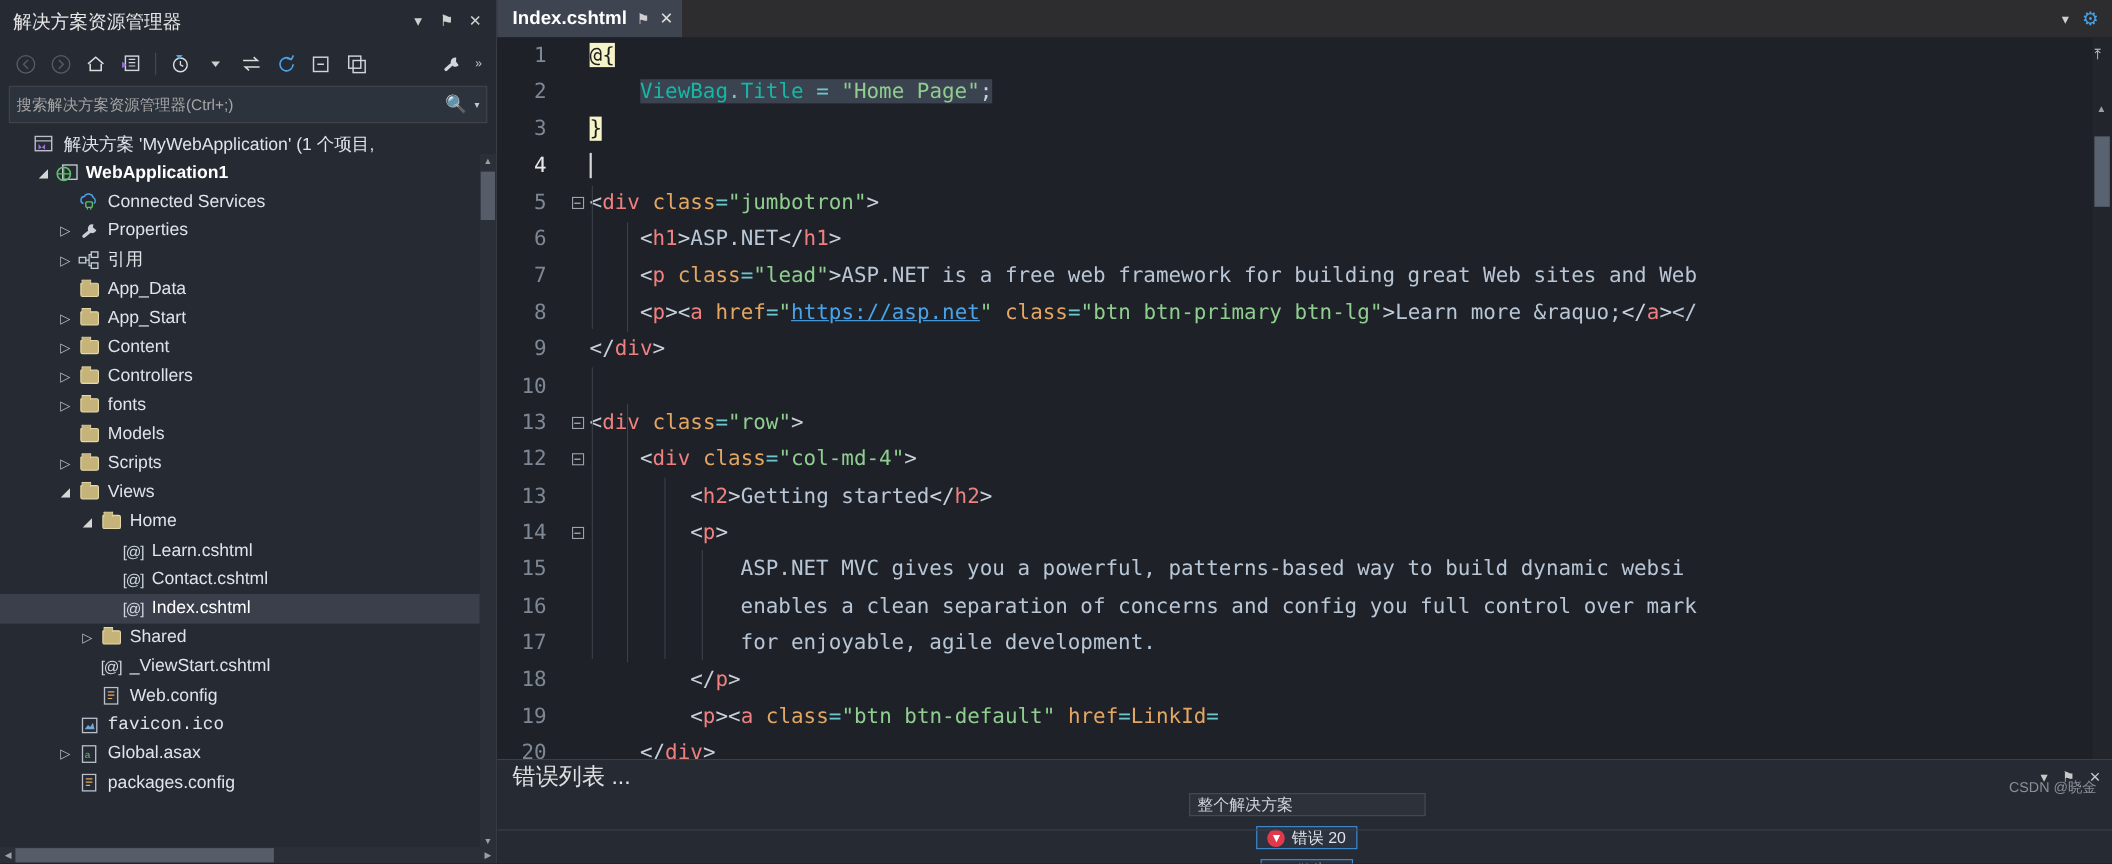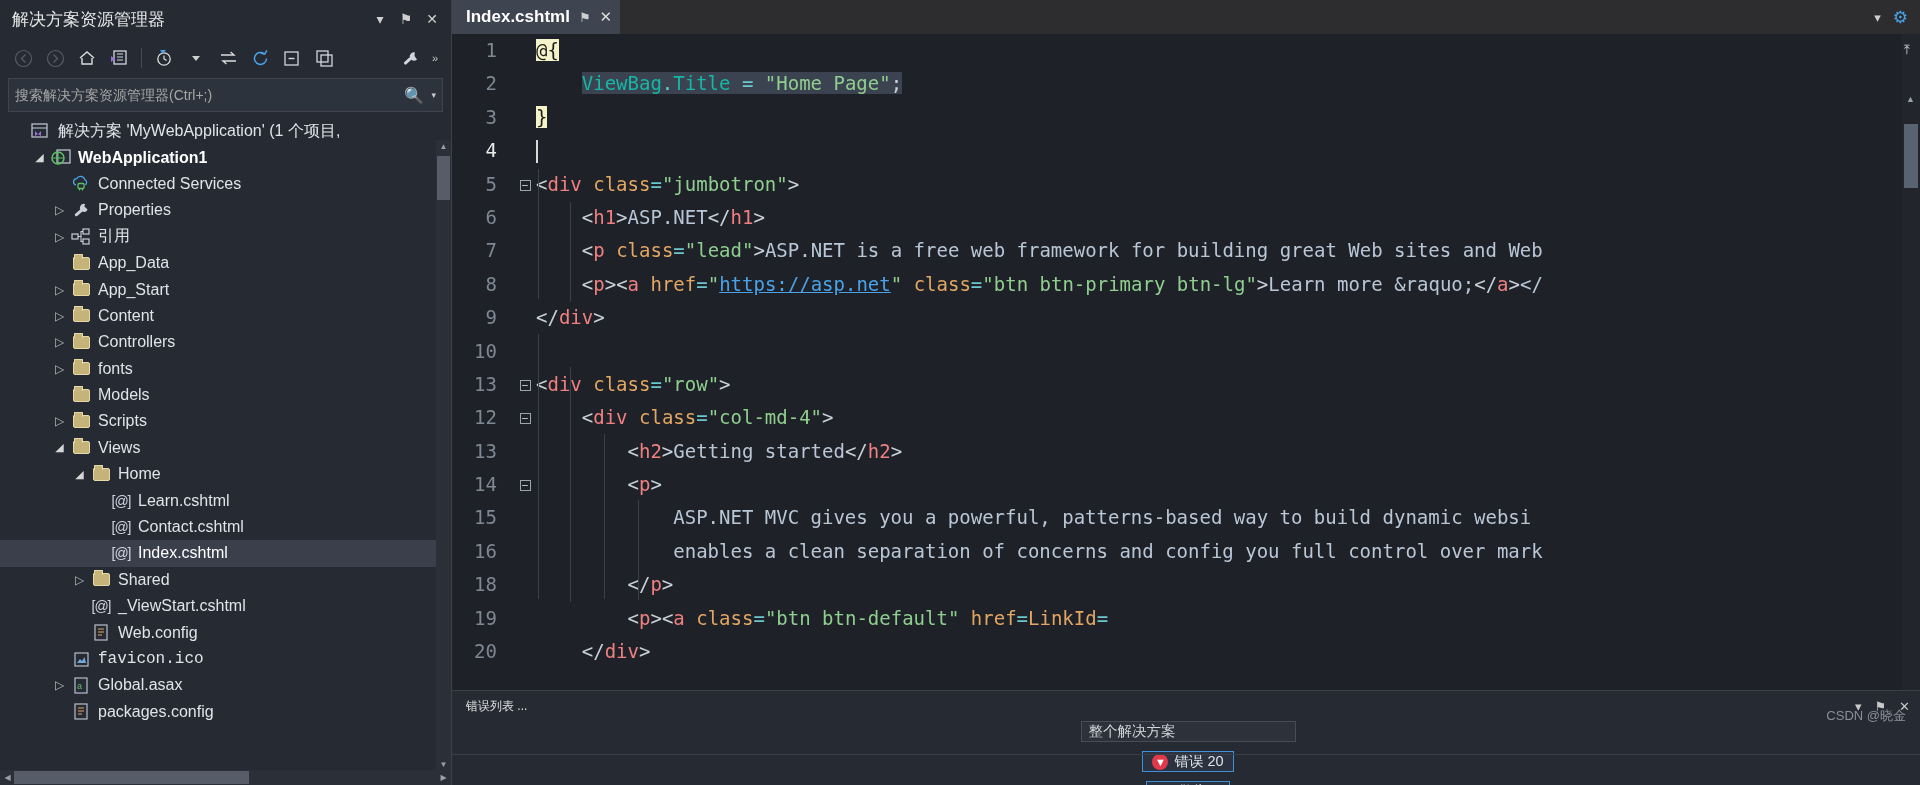--- a/index.html
+++ b/index.html
@@ -97,21 +97,21 @@
   .hscroll { margin-left:22px; flex:1; height:16px; position:relative; background:#2a2f38; max-width:calc(100% - 560px); }
   .hscroll-thumb { position:absolute; left:14px; top:1px; height:14px; width:320px; background:#5a606b; }
   .hs-arrow { position:absolute; top:1px; width:13px; height:14px; color:#b8bcc4; font-size:9px; display:flex; align-items:center; justify-content:center; }
   .status-right { margin-left:auto; display:flex; align-items:center; gap:26px; padding-right:22px; font-size:15.5px; color:#d4cfa8; }
   .status-right .item { white-space:nowrap; cursor:pointer; }
   .status-play { color:#b8bcc4; font-size:12px; }
 
   
   #error-panel { position:absolute; left:452px; right:0; bottom:0; height:95px; background:#252a33; border-top:1px solid #3a3f48; }
   .ep-header { height:30px; display:flex; align-items:center; padding:0 10px 0 14px; }
-  .ep-title { font-size:12px; color:#e0e0e0; }
+  .ep-title { font-size:21px; color:#e0e0e0; }
   .ep-hdr-right { margin-left:auto; display:flex; align-items:center; gap:13px; color:#c9c9c9; font-size:13px; }
   .ep-toolbar { height:34px; display:flex; align-items:center; gap:9px; padding:0 10px 0 14px;flex-direction:column; }
   .ep-combo { width:215px; height:26px; background:#2c313a; border:1px solid #474c56; color:#d0d4da; font-size:14.5px; display:flex; align-items:center; padding:0 7px; }
   .ep-chip { height:26px; border:1px solid #3f8fd6; background:#2b3340; display:flex; align-items:center; gap:6px; padding:0 9px; font-size:14.5px; color:#dfe3e8; cursor:pointer; }
   .chip-err { width:16px; height:16px; border-radius:50%; background:#e03a4a; color:#fff; font-size:11px; display:flex; align-items:center; justify-content:center; }
   .chip-warn { width:0;height:0;border-left:8px solid transparent;border-right:8px solid transparent;border-bottom:14px solid #e9c84a; }
   .chip-info { width:16px; height:16px; border-radius:50%; background:#3f8fd6; color:#fff; font-size:11px; display:flex; align-items:center; justify-content:center; }
   .ep-search { margin-left:auto; width:230px; height:26px; background:#2c313a; border:1px solid #474c56; color:#9aa0a8; font-size:14px; display:flex; align-items:center; padding:0 7px; }
   .csdn-wm { position:absolute; right:14px; bottom:60px; font-size:13px; color:#8a8f98; }
   .ep-bottom-sep { position:absolute; left:0; right:0; bottom:30px; height:1px; background:#3a3f48; }
@@ -444,20 +444,21 @@
             <div class="cline"><span class="lnum">7</span><span class="gutter-fold"></span><span class="ctext"><span style="white-space:pre">    </span><span class="t-plain">&lt;</span><span class="t-tag">p</span>&nbsp;<span class="t-attr">class</span><span class="t-eq">=</span><span class="t-str">"lead"</span><span class="t-plain">&gt;</span><span class="t-txt">ASP.NET is a free web framework for building great Web sites and Web</span></span></div>
             <div class="cline"><span class="lnum">8</span><span class="gutter-fold"></span><span class="ctext"><span style="white-space:pre">    </span><span class="t-plain">&lt;</span><span class="t-tag">p</span><span class="t-plain">&gt;</span><span class="t-plain">&lt;</span><span class="t-tag">a</span>&nbsp;<span class="t-attr">href</span><span class="t-eq">=</span><span class="t-str">"</span><span class="t-link">https://asp.net</span><span class="t-str">"</span>&nbsp;<span class="t-attr">class</span><span class="t-eq">=</span><span class="t-str">"btn btn-primary btn-lg"</span><span class="t-plain">&gt;</span><span class="t-txt">Learn more &amp;raquo;</span><span class="t-plain">&lt;/</span><span class="t-tag">a</span><span class="t-plain">&gt;</span><span class="t-txt">&lt;/</span></span></div>
             <div class="cline"><span class="lnum">9</span><span class="gutter-fold"></span><span class="ctext"><span style="white-space:pre"></span><span class="t-plain">&lt;/</span><span class="t-tag">div</span><span class="t-plain">&gt;</span></span></div>
             <div class="cline"><span class="lnum">10</span><span class="gutter-fold"></span><span class="ctext"><span style="white-space:pre"></span></span></div>
             <div class="cline"><span class="lnum">13</span><span class="gutter-fold"><span class="fold-box">−</span></span><span class="ctext"><span style="white-space:pre"></span><span class="t-plain">&lt;</span><span class="t-tag">div</span>&nbsp;<span class="t-attr">class</span><span class="t-eq">=</span><span class="t-str">"row"</span><span class="t-plain">&gt;</span></span></div>
             <div class="cline"><span class="lnum">12</span><span class="gutter-fold"><span class="fold-box">−</span></span><span class="ctext"><span style="white-space:pre">    </span><span class="t-plain">&lt;</span><span class="t-tag">div</span>&nbsp;<span class="t-attr">class</span><span class="t-eq">=</span><span class="t-str">"col-md-4"</span><span class="t-plain">&gt;</span></span></div>
             <div class="cline"><span class="lnum">13</span><span class="gutter-fold"></span><span class="ctext"><span style="white-space:pre">        </span><span class="t-plain">&lt;</span><span class="t-tag">h2</span><span class="t-plain">&gt;</span><span class="t-txt">Getting started</span><span class="t-plain">&lt;/</span><span class="t-tag">h2</span><span class="t-plain">&gt;</span></span></div>
             <div class="cline"><span class="lnum">14</span><span class="gutter-fold"><span class="fold-box">−</span></span><span class="ctext"><span style="white-space:pre">        </span><span class="t-plain">&lt;</span><span class="t-tag">p</span><span class="t-plain">&gt;</span></span></div>
             <div class="cline"><span class="lnum">15</span><span class="gutter-fold"></span><span class="ctext"><span style="white-space:pre">            </span><span class="t-txt">ASP.NET MVC gives you a powerful, patterns-based way to build dynamic websi</span></span></div>
             <div class="cline"><span class="lnum">16</span><span class="gutter-fold"></span><span class="ctext"><span style="white-space:pre">            </span><span class="t-txt">enables a clean separation of concerns and config you full control over mark</span></span></div>
+            <div class="cline"><span class="lnum">17</span><span class="gutter-fold"></span><span class="ctext"><span style="white-space:pre">            </span><span class="t-txt">for enjoyable, agile development.</span></span></div>
             <div class="cline"><span class="lnum">18</span><span class="gutter-fold"></span><span class="ctext"><span style="white-space:pre">        </span><span class="t-plain">&lt;/</span><span class="t-tag">p</span><span class="t-plain">&gt;</span></span></div>
             <div class="cline"><span class="lnum">19</span><span class="gutter-fold"></span><span class="ctext"><span style="white-space:pre">        </span><span class="t-plain">&lt;</span><span class="t-tag">p</span><span class="t-plain">&gt;</span><span class="t-plain">&lt;</span><span class="t-tag">a</span>&nbsp;<span class="t-attr">class</span><span class="t-eq">=</span><span class="t-str">"btn btn-default"</span>&nbsp;<span class="t-attr">href</span><span class="t-eq">=</span><span class="t-attr">LinkId</span><span class="t-eq">=</span><span class="t-plain"></span></span></div>
             <div class="cline"><span class="lnum">20</span><span class="gutter-fold"></span><span class="ctext"><span style="white-space:pre">    </span><span class="t-plain">&lt;/</span><span class="t-tag">div</span><span class="t-plain">&gt;</span></span></div>
             <div class="indent-guide" style="left: 86px; top: 135px; height: 130px; bottom: auto;"></div>
             <div class="indent-guide" style="left: 86px; top: 300px; height: 265px; bottom: auto;"></div>
             <div class="indent-guide" style="left: 118px; top: 168px; height: 100px; bottom: auto;"></div>
             <div class="indent-guide" style="left: 118px; top: 333px; height: 235px; bottom: auto;"></div>
             <div class="indent-guide" style="left: 152px; top: 400px; height: 165px; bottom: auto;"></div>
             <div class="indent-guide" style="left: 186px; top: 466px; height: 100px; bottom: auto;"></div>
           </div>

